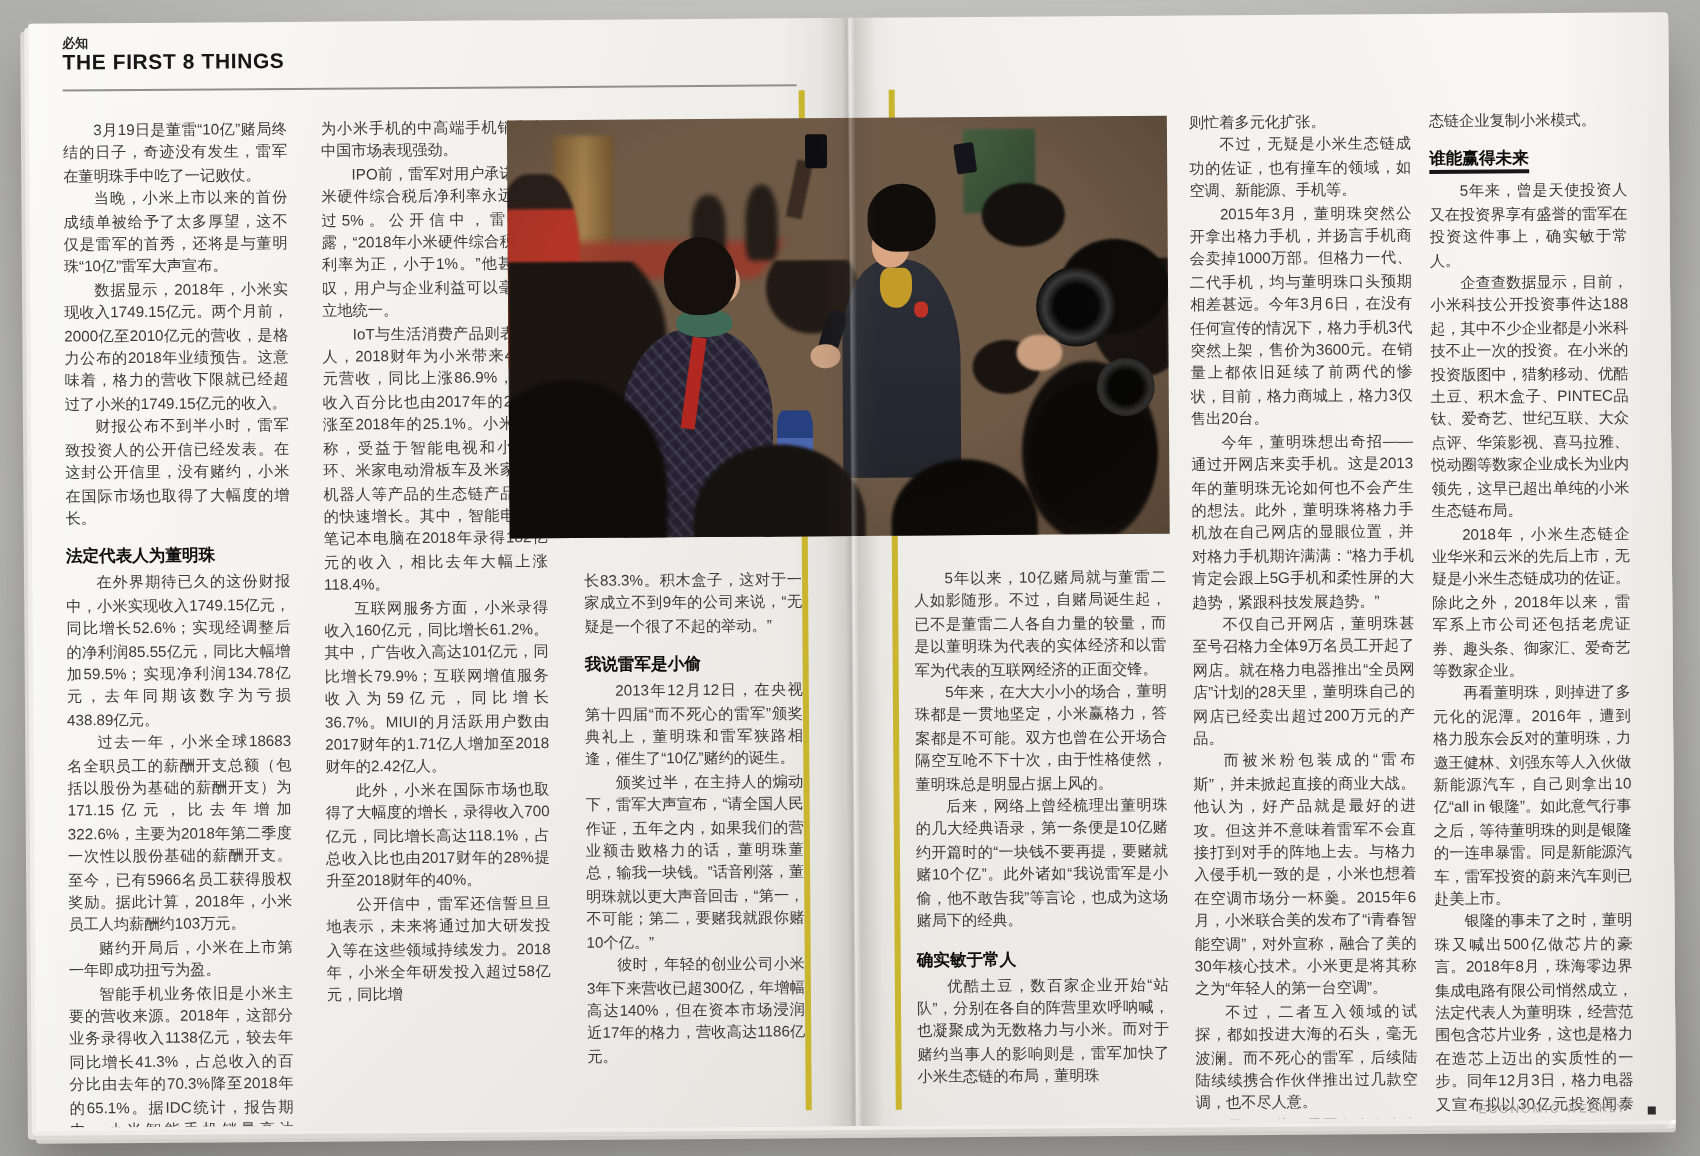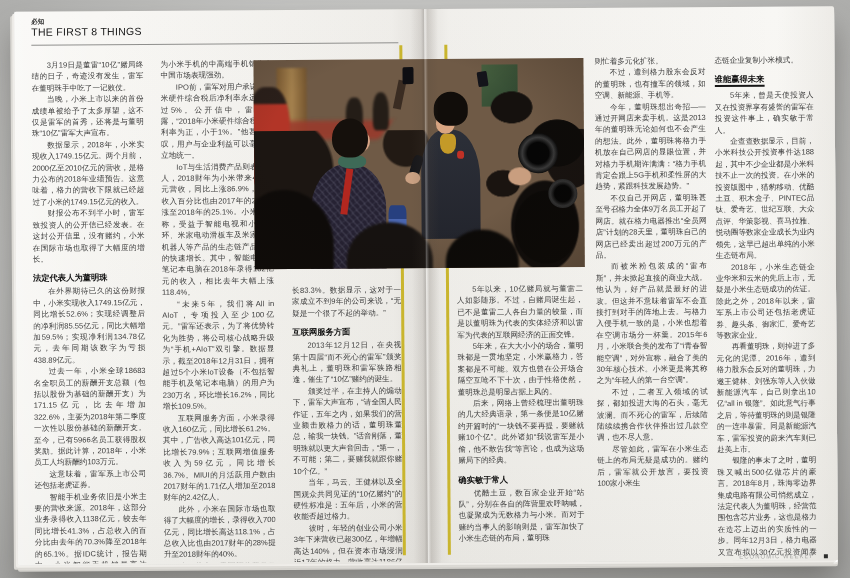--- a/index.html
+++ b/index.html
@@ -24,21 +24,21 @@
   .page-right{left:410px;background:linear-gradient(270deg,rgba(140,130,115,.10) 0%,rgba(255,255,255,0) 14%,rgba(120,110,95,.06) 94%,rgba(90,80,70,.13) 100%);}
   .gutter{
     position:absolute;left:396px;top:0;width:28px;height:554px;z-index:6;pointer-events:none;
     background:linear-gradient(90deg,rgba(0,0,0,0) 0%,rgba(80,70,60,.10) 38%,rgba(55,48,42,.22) 48%,rgba(255,255,255,.30) 52%,rgba(80,70,60,.16) 62%,rgba(0,0,0,0) 100%);
   }
   .yrule{position:absolute;top:36px;width:2.5px;height:510px;z-index:1;}
   .yrule.l{left:385px;}
   .yrule.r{left:430px;}
 
   .kicker{position:absolute;left:17px;top:6px;font-size:6.5px;font-weight:bold;color:#2a2a2a;z-index:2;}
-  .head-title{position:absolute;left:17px;top:14px;font-size:10.5px;font-weight:normal;letter-spacing:.3px;color:#161616;z-index:2;}
+  .head-title{position:absolute;left:17px;top:14px;font-size:10.5px;font-weight:bold;letter-spacing:.3px;color:#161616;z-index:2;}
   .head-rule{position:absolute;left:17px;top:33px;width:367px;height:1px;background:#8f8f8d;z-index:2;}
 
   .col{
     position:absolute;top:48px;height:504px;overflow:hidden;z-index:2;
     font-size:7.6px;line-height:11.4px;color:#3b3b3b;text-align:justify;
   }
   .col p{margin:0;}
   .col p.para{text-indent:2em;}
   .col h4.subhead{margin:8px 0 3px;font-size:8.3px;line-height:10px;color:#0e0e0e;font-weight:bold;}
   .col h4.u{border-bottom:2px solid #161616;display:inline-block;padding-bottom:1px;}
@@ -123,50 +123,49 @@
     <div class="head-rule"></div>
 
     <div class="col" id="c1">
         <p class="para">3月19日是董雷“10亿”赌局终结的日子，奇迹没有发生，雷军在董明珠手中吃了一记败仗。</p>
         <p class="para">当晚，小米上市以来的首份成绩单被给予了太多厚望，这不仅是雷军的首秀，还将是与董明珠“10亿”雷军大声宣布。</p>
         <p class="para">数据显示，2018年，小米实现收入1749.15亿元。两个月前，2000亿至2010亿元的营收，是格力公布的2018年业绩预告。这意味着，格力的营收下限就已经超过了小米的1749.15亿元的收入。</p>
         <p class="para">财报公布不到半小时，雷军致投资人的公开信已经发表。在这封公开信里，没有赌约，小米在国际市场也取得了大幅度的增长。</p>
         <h4 class="subhead">法定代表人为董明珠</h4>
         <p class="para">在外界期待已久的这份财报中，小米实现收入1749.15亿元，同比增长52.6%；实现经调整后的净利润85.55亿元，同比大幅增加59.5%；实现净利润134.78亿元，去年同期该数字为亏损438.89亿元。</p>
         <p class="para">过去一年，小米全球18683名全职员工的薪酬开支总额（包括以股份为基础的薪酬开支）为171.15亿元，比去年增加322.6%，主要为2018年第二季度一次性以股份基础的薪酬开支。至今，已有5966名员工获得股权奖励。据此计算，2018年，小米员工人均薪酬约103万元。</p>
-        <p class="para">这意味着，雷军系上市公司还包括老虎证券。</p>
+        <p class="para">赌约开局后，小米在上市第一年即成功扭亏为盈。</p>
         <p class="para">智能手机业务依旧是小米主要的营收来源。2018年，这部分业务录得收入1138亿元，较去年同比增长41.3%，占总收入的百分比由去年的70.3%降至2018年的65.1%。据IDC统计，报告期内，小米智能手机销量高达1.1187亿部，较去年增长29.8%。与此同时，智能手机的ASP由去年的881.3元升至报告期内的959.1元。小米称，ASP的上升主要</p>
       </div>
     <div class="col" id="c2">
         <p class="cont">为小米手机的中高端手机销售在中国市场表现强劲。</p>
         <p class="para">IPO前，雷军对用户承诺，小米硬件综合税后净利率永远不超过5%。公开信中，雷军透露，“2018年小米硬件综合税后净利率为正，小于1%。”他甚至感叹，用户与企业利益可以毫不对立地统一。</p>
         <p class="para">IoT与生活消费产品则表现喜人，2018财年为小米带来438亿元营收，同比上涨86.9%，占总收入百分比也由2017年的20.5%涨至2018年的25.1%。小米方面称，受益于智能电视和小米手环、米家电动滑板车及米家扫地机器人等产品的生态链产品需求的快速增长。其中，智能电视及笔记本电脑在2018年录得182亿元的收入，相比去年大幅上涨118.4%。</p>
-        <p class="para">“未来5年，我们将All in AIoT，专项投入至少100亿元。”雷军还表示，为了将优势转化为胜势，将公司核心战略升级为“手机+AIoT”双引擎。数据显示，截至2018年12月31日，拥有超过5个小米IoT设备（不包括智能手机及笔记本电脑）的用户为230万名，环比增长16.2%，同比增长109.5%。</p>
         <p class="para">互联网服务方面，小米录得收入160亿元，同比增长61.2%。其中，广告收入高达101亿元，同比增长79.9%；互联网增值服务收入为59亿元，同比增长36.7%。MIUI的月活跃用户数由2017财年的1.71亿人增加至2018财年的2.42亿人。</p>
         <p class="para">此外，小米在国际市场也取得了大幅度的增长，录得收入700亿元，同比增长高达118.1%，占总收入比也由2017财年的28%提升至2018财年的40%。</p>
         <p class="para">公开信中，雷军还信誓旦旦地表示，未来将通过加大研发投入等在这些领域持续发力。2018年，小米全年研发投入超过58亿元，同比增</p>
       </div>
     <div class="col" id="c3">
-        <p class="cont">长83.3%。数据显示，这对于一家成立不到9年的公司来说，“无疑是一个很了不起的举动。”</p>
-        <h4 class="subhead">互联网服务方面</h4>
+        <p class="cont">长83.3%。积木盒子，这对于一家成立不到9年的公司来说，“无疑是一个很了不起的举动。”</p>
+        <h4 class="subhead">我说雷军是小偷</h4>
         <p class="para">2013年12月12日，在央视第十四届“而不死心的雷军”颁奖典礼上，董明珠和雷军狭路相逢，催生了“10亿”赌约的诞生。</p>
         <p class="para">颁奖过半，在主持人的煽动下，雷军大声宣布，“请全国人民作证，五年之内，如果我们的营业额击败格力的话，董明珠董总，输我一块钱。”话音刚落，董明珠就以更大声音回击，“第一，不可能；第二，要赌我就跟你赌10个亿。”</p>
-        <p class="para">当年，马云、王健林以及全国观众共同见证的“10亿赌约”的硬性标准是：五年后，小米的营收能否超过格力。</p>
         <p class="para">彼时，年轻的创业公司小米3年下来营收已超300亿，年增幅高达140%，但在资本市场浸润近17年的格力，营收高达1186亿元。</p>
       </div>
     <div class="col" id="c4">
         <p class="para">5年以来，10亿赌局就与董雷二人如影随形。不过，自赌局诞生起，已不是董雷二人各自力量的较量，而是以董明珠为代表的实体经济和以雷军为代表的互联网经济的正面交锋。</p>
         <p class="para">5年来，在大大小小的场合，董明珠都是一贯地坚定，小米赢格力，答案都是不可能。双方也曾在公开场合隔空互呛不下十次，由于性格使然，董明珠总是明显占据上风的。</p>
         <p class="para">后来，网络上曾经梳理出董明珠的几大经典语录，第一条便是10亿赌约开篇时的“一块钱不要再提，要赌就赌10个亿”。此外诸如“我说雷军是小偷，他不敢告我”等言论，也成为这场赌局下的经典。</p>
         <h4 class="subhead">确实敏于常人</h4>
         <p class="para">优酷土豆，数百家企业开始“站队”，分别在各自的阵营里欢呼呐喊，也凝聚成为无数格力与小米。而对于赌约当事人的影响则是，雷军加快了小米生态链的布局，董明珠</p>
       </div>
     <div class="col" id="c5">
         <p class="cont">则忙着多元化扩张。</p>
-        <p class="para">不过，遭到格力股东会反对的董明珠，也有撞车的领域，如空调、新能源、手机等。</p>
+        <p class="para">不过，无疑是小米生态链成功的佐证，也有撞车的领域，如空调、新能源、手机等。</p>
+        <p class="para">2015年3月，董明珠突然公开拿出格力手机，并扬言手机商会卖掉1000万部。但格力一代、二代手机，均与董明珠口头预期相差甚远。今年3月6日，在没有任何宣传的情况下，格力手机3代突然上架，售价为3600元。在销量上都依旧延续了前两代的惨状，目前，格力商城上，格力3仅售出20台。</p>
         <p class="para">今年，董明珠想出奇招——通过开网店来卖手机。这是2013年的董明珠无论如何也不会产生的想法。此外，董明珠将格力手机放在自己网店的显眼位置，并对格力手机期许满满：“格力手机肯定会跟上5G手机和柔性屏的大趋势，紧跟科技发展趋势。”</p>
         <p class="para">不仅自己开网店，董明珠甚至号召格力全体9万名员工开起了网店。就在格力电器推出“全员网店”计划的28天里，董明珠自己的网店已经卖出超过200万元的产品。</p>
         <p class="para">而被米粉包装成的“雷布斯”，并未掀起直接的商业大战。他认为，好产品就是最好的进攻。但这并不意味着雷军不会直接打到对手的阵地上去。与格力入侵手机一致的是，小米也想着在空调市场分一杯羹。2015年6月，小米联合美的发布了“i青春智能空调”，对外宣称，融合了美的30年核心技术。小米更是将其称之为“年轻人的第一台空调”。</p>
         <p class="para">不过，二者互入领域的试探，都如投进大海的石头，毫无波澜。而不死心的雷军，后续陆陆续续携合作伙伴推出过几款空调，也不尽人意。</p>
         <p class="para">尽管如此，雷军在小米生态链上的布局无疑是成功的。赌约后，雷军就公开放言，要投资100家小米生</p>
       </div>
     <div class="col" id="c6"><p class="cont">态链企业复制小米模式。</p><h4 class="subhead u">谁能赢得未来</h4><p class="para">5年来，曾是天使投资人又在投资界享有盛誉的雷军在投资这件事上，确实敏于常人。</p><p class="para">企查查数据显示，目前，小米科技公开投资事件达188起，其中不少企业都是小米科技不止一次的投资。在小米的投资版图中，猎豹移动、优酷土豆、积木盒子、PINTEC品钛、爱奇艺、世纪互联、大众点评、华策影视、喜马拉雅、悦动圈等数家企业成长为业内领先，这早已超出单纯的小米生态链布局。</p><p class="para">2018年，小米生态链企业华米和云米的先后上市，无疑是小米生态链成功的佐证。除此之外，2018年以来，雷军系上市公司还包括老虎证券、趣头条、御家汇、爱奇艺等数家企业。</p><p class="para">再看董明珠，则掉进了多元化的泥潭。2016年，遭到格力股东会反对的董明珠，力邀王健林、刘强东等人入伙做新能源汽车，自己则拿出10亿“all in 银隆”。如此意气行事之后，等待董明珠的则是银隆的一连串暴雷。同是新能源汽车，雷军投资的蔚来汽车则已赴美上市。</p><p class="para">银隆的事未了之时，董明珠又喊出500亿做芯片的豪言。2018年8月，珠海零边界集成电路有限公司悄然成立，法定代表人为董明珠，经营范围包含芯片业务，这也是格力在造芯上迈出的实质性的一步。同年12月3日，格力电器又宣布拟以30亿元投资闻泰科技，与其在通讯终端、物联网、智能硬件等领域开展广泛、深入合作。</p></div>
 
     <div class="photo">
       <div class="ph-hall"></div>

